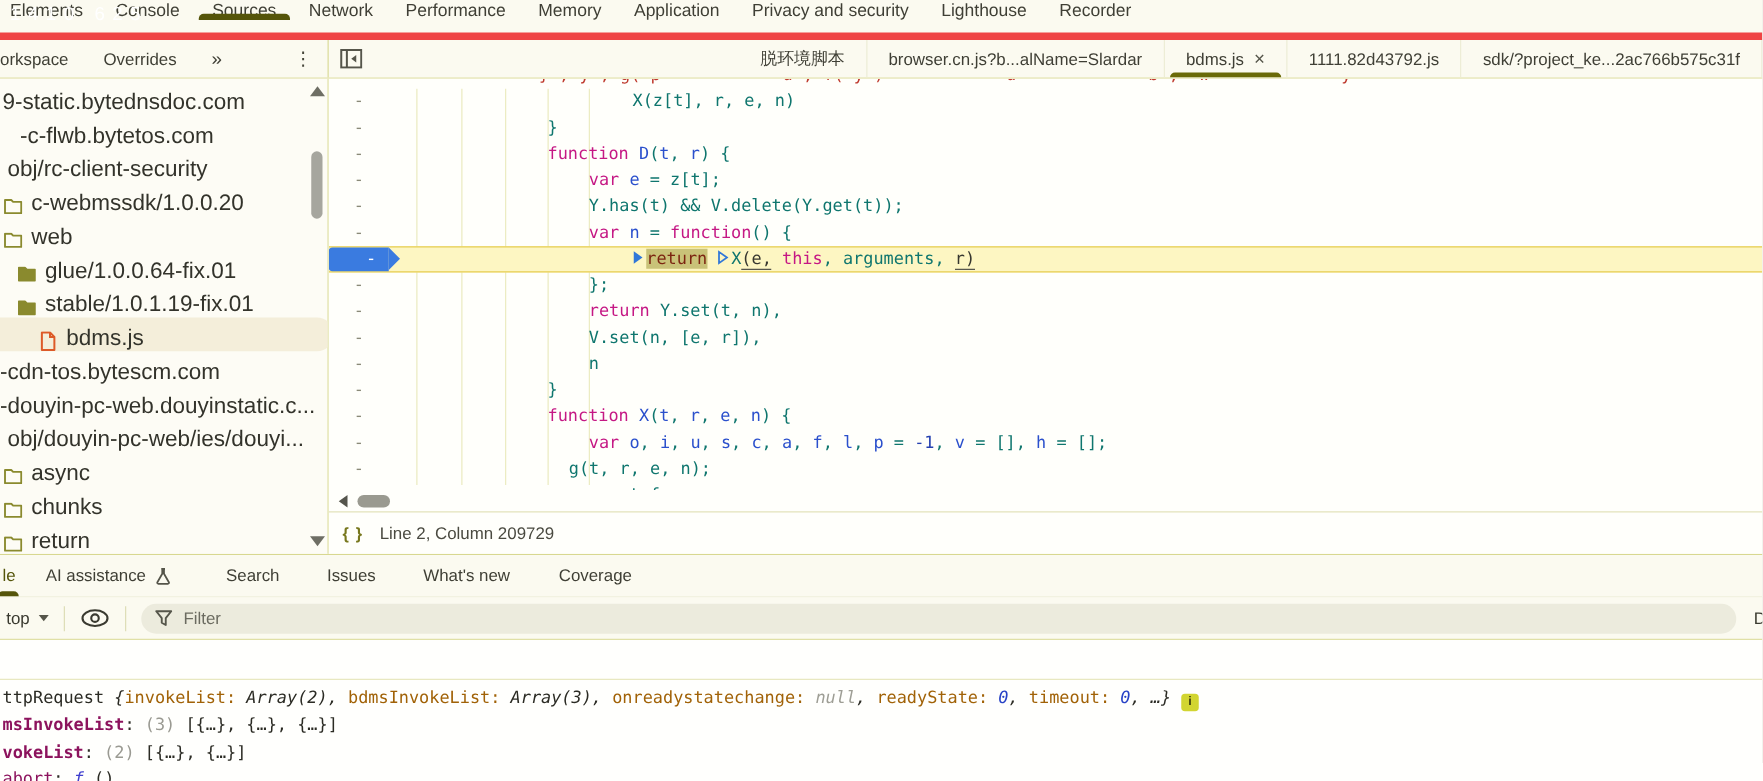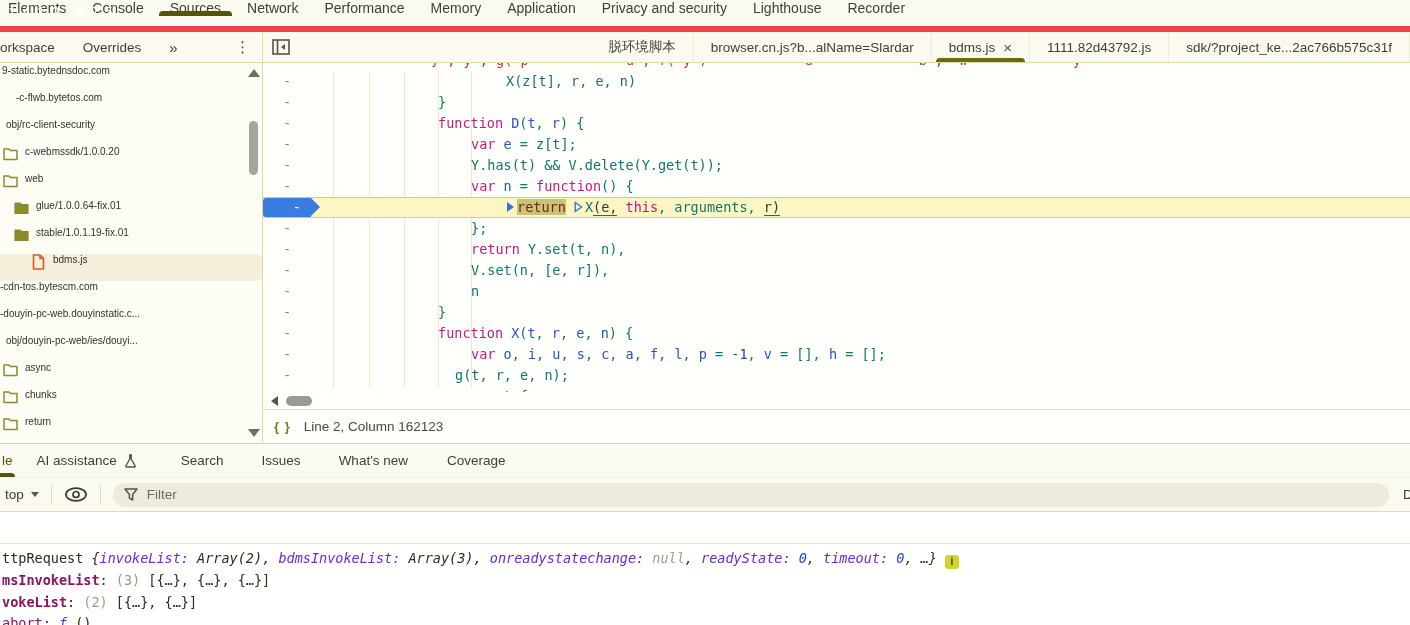--- a/index.html
+++ b/index.html
@@ -19,21 +19,21 @@
   .kebab{margin-left:auto;margin-right:12px;font-size:15px;color:#45453a;}
   .filetabs{flex:1;display:flex;align-items:stretch;overflow:hidden;justify-content:space-between;}
   .dockicon{width:36px;display:flex;align-items:center;justify-content:center;flex:none;}
   .ftab{display:flex;align-items:center;padding:0 17px;font-size:13.5px;color:#3f3f35;position:relative;border-right:1px solid #ededd6;white-space:nowrap;flex:none;}
   .ftab.active::after{content:"";position:absolute;left:4px;right:4px;bottom:0;height:4px;background:#6a6a08;border-radius:4px 4px 0 0;}
   .ftab .close{margin-left:8px;font-size:15px;color:#55554a;line-height:1;}
   
   .main{height:380px;display:flex;border-bottom:1px solid #d8d890;}
   .sidebar{width:262px;flex:none;background:#fdfcf5;border-right:1px solid #dcdc9b;position:relative;overflow:hidden;}
   .tree{padding-top:2px;}
-  .trow{height:27px;display:flex;align-items:flex-start;font-size:10px;color:#33332b;white-space:nowrap;overflow:hidden;}
+  .trow{height:27px;display:flex;align-items:flex-end;font-size:18px;color:#33332b;white-space:nowrap;overflow:hidden;}
   .trow.selected{background:#f4eeda;border-radius:0 14px 14px 0;width:237px;}
   .ticon{width:16px;height:16px;flex:none;margin-right:7px;display:flex;align-items:center;justify-content:center;}
   .sb-scroll{position:absolute;right:1px;top:0;bottom:0;width:14px;}
   .tri-up{position:absolute;top:6px;left:1px;width:0;height:0;border-left:6px solid transparent;border-right:6px solid transparent;border-bottom:8px solid #6e6e64;}
   .tri-down{position:absolute;bottom:6px;left:1px;width:0;height:0;border-left:6px solid transparent;border-right:6px solid transparent;border-top:8px solid #6e6e64;}
   .sb-thumb{position:absolute;top:58px;left:2px;width:9px;height:54px;background:#a6a69e;border-radius:5px;}
   
   .editor{flex:1;position:relative;background:#fffffb;display:flex;flex-direction:column;overflow:hidden;}
   .code{position:relative;height:329px;overflow:hidden;font-family:"DejaVu Sans Mono",monospace;font-size:13.5px;}
   .guide{position:absolute;top:8px;bottom:4px;width:1px;background:#ececc2;}
@@ -68,21 +68,21 @@
   .vsep{width:1px;height:20px;background:#dedeb8;margin:0 12px;}
   .eye{display:inline-flex;align-items:center;}
   .filterpill{flex:1;height:24px;background:#ecebdd;border-radius:12px;display:flex;align-items:center;margin-right:14px;}
   .funnel{margin-left:11px;display:inline-flex;}
   .filterph{margin-left:9px;color:#6b6b60;}
   .levels{margin-right:-14px;white-space:nowrap;color:#3a3a30;}
   
   .console{height:119px;background:#fffffd;position:relative;font-family:"DejaVu Sans Mono",monospace;font-size:13.5px;}
   .cmsg-border{position:absolute;top:31px;left:0;right:0;height:1px;background:#e8e8c0;}
   .crow{position:absolute;left:2px;white-space:nowrap;}
-  .cs-obj{color:#2b2b24;} .cs-propg{font-style:italic;color:#6d28d9;margin-top:19px;}
+  .cs-obj{color:#2b2b24;} .cs-propg{color:#a16207;margin-top:19px;}
   .cs-objv{font-style:italic;color:#2b2b24;} .cs-null{font-style:italic;color:#9e9e95;}
   .cs-num{font-style:italic;color:#2742c6;} .cs-pl{font-style:italic;color:#2b2b24;}
   .cs-propb{font-weight:bold;color:#8c135d;} .cs-prop{color:#8c135d;}
   .cs-gray{color:#9a9a92;} .cs-dark{color:#2b2b24;} .cs-fn{font-style:italic;color:#4140cf;}
   .infoicon{display:inline-block;width:14px;height:14px;border-radius:3px;background:#d2d531;color:#3c3c0c;
             font-family:"Liberation Sans",sans-serif;font-style:normal;font-size:10px;font-weight:bold;
             text-align:center;line-height:14px;margin-left:8px;vertical-align:-2px;}
 </style>
 </head>
 <body>
@@ -263,21 +263,21 @@
           <div class="cline"><span class="gut">-</span><span class="ccontent" style="left: 208px;"><span class="c-k">var</span><span class="c-p"> </span><span class="c-d">o</span><span class="c-p">, </span><span class="c-d">i</span><span class="c-p">, </span><span class="c-d">u</span><span class="c-p">, </span><span class="c-d">s</span><span class="c-p">, </span><span class="c-d">c</span><span class="c-p">, </span><span class="c-d">a</span><span class="c-p">, </span><span class="c-d">f</span><span class="c-p">, </span><span class="c-d">l</span><span class="c-p">, </span><span class="c-d">p</span><span class="c-p"> = </span><span class="c-n">-1</span><span class="c-p">, </span><span class="c-d">v</span><span class="c-p"> = [], </span><span class="c-d">h</span><span class="c-p"> = [];</span></span></div>
           <div class="cline"><span class="gut">-</span><span class="ccontent" style="left: 192px;"><span class="c-p">g(t, r, e, n);</span></span></div>
           <div class="cline partial-bottom"><span class="ccontent" style="left: 208px;"><span class="c-p">u = t.f</span></span></div>
         </div>
       <div class="hscroll">
         <div class="h-arrow"></div>
         <div class="h-thumb"></div>
       </div>
       <div class="statusbar">
         <span class="ppicon">{ }</span>
-        <span class="posinfo">Line 2, Column 162123</span>
+        <span class="posinfo">Line 2, Column 209729</span>
       </div>
     </div>
   </div>
 
   <div class="drawertabs" id="drawer-tabs">
       <div class="dtab active" style="margin-left: 2px;">
         <span>le</span>
       </div>
       <div class="dtab" style="margin-left: 24px;">
         <span>AI assistance</span>

